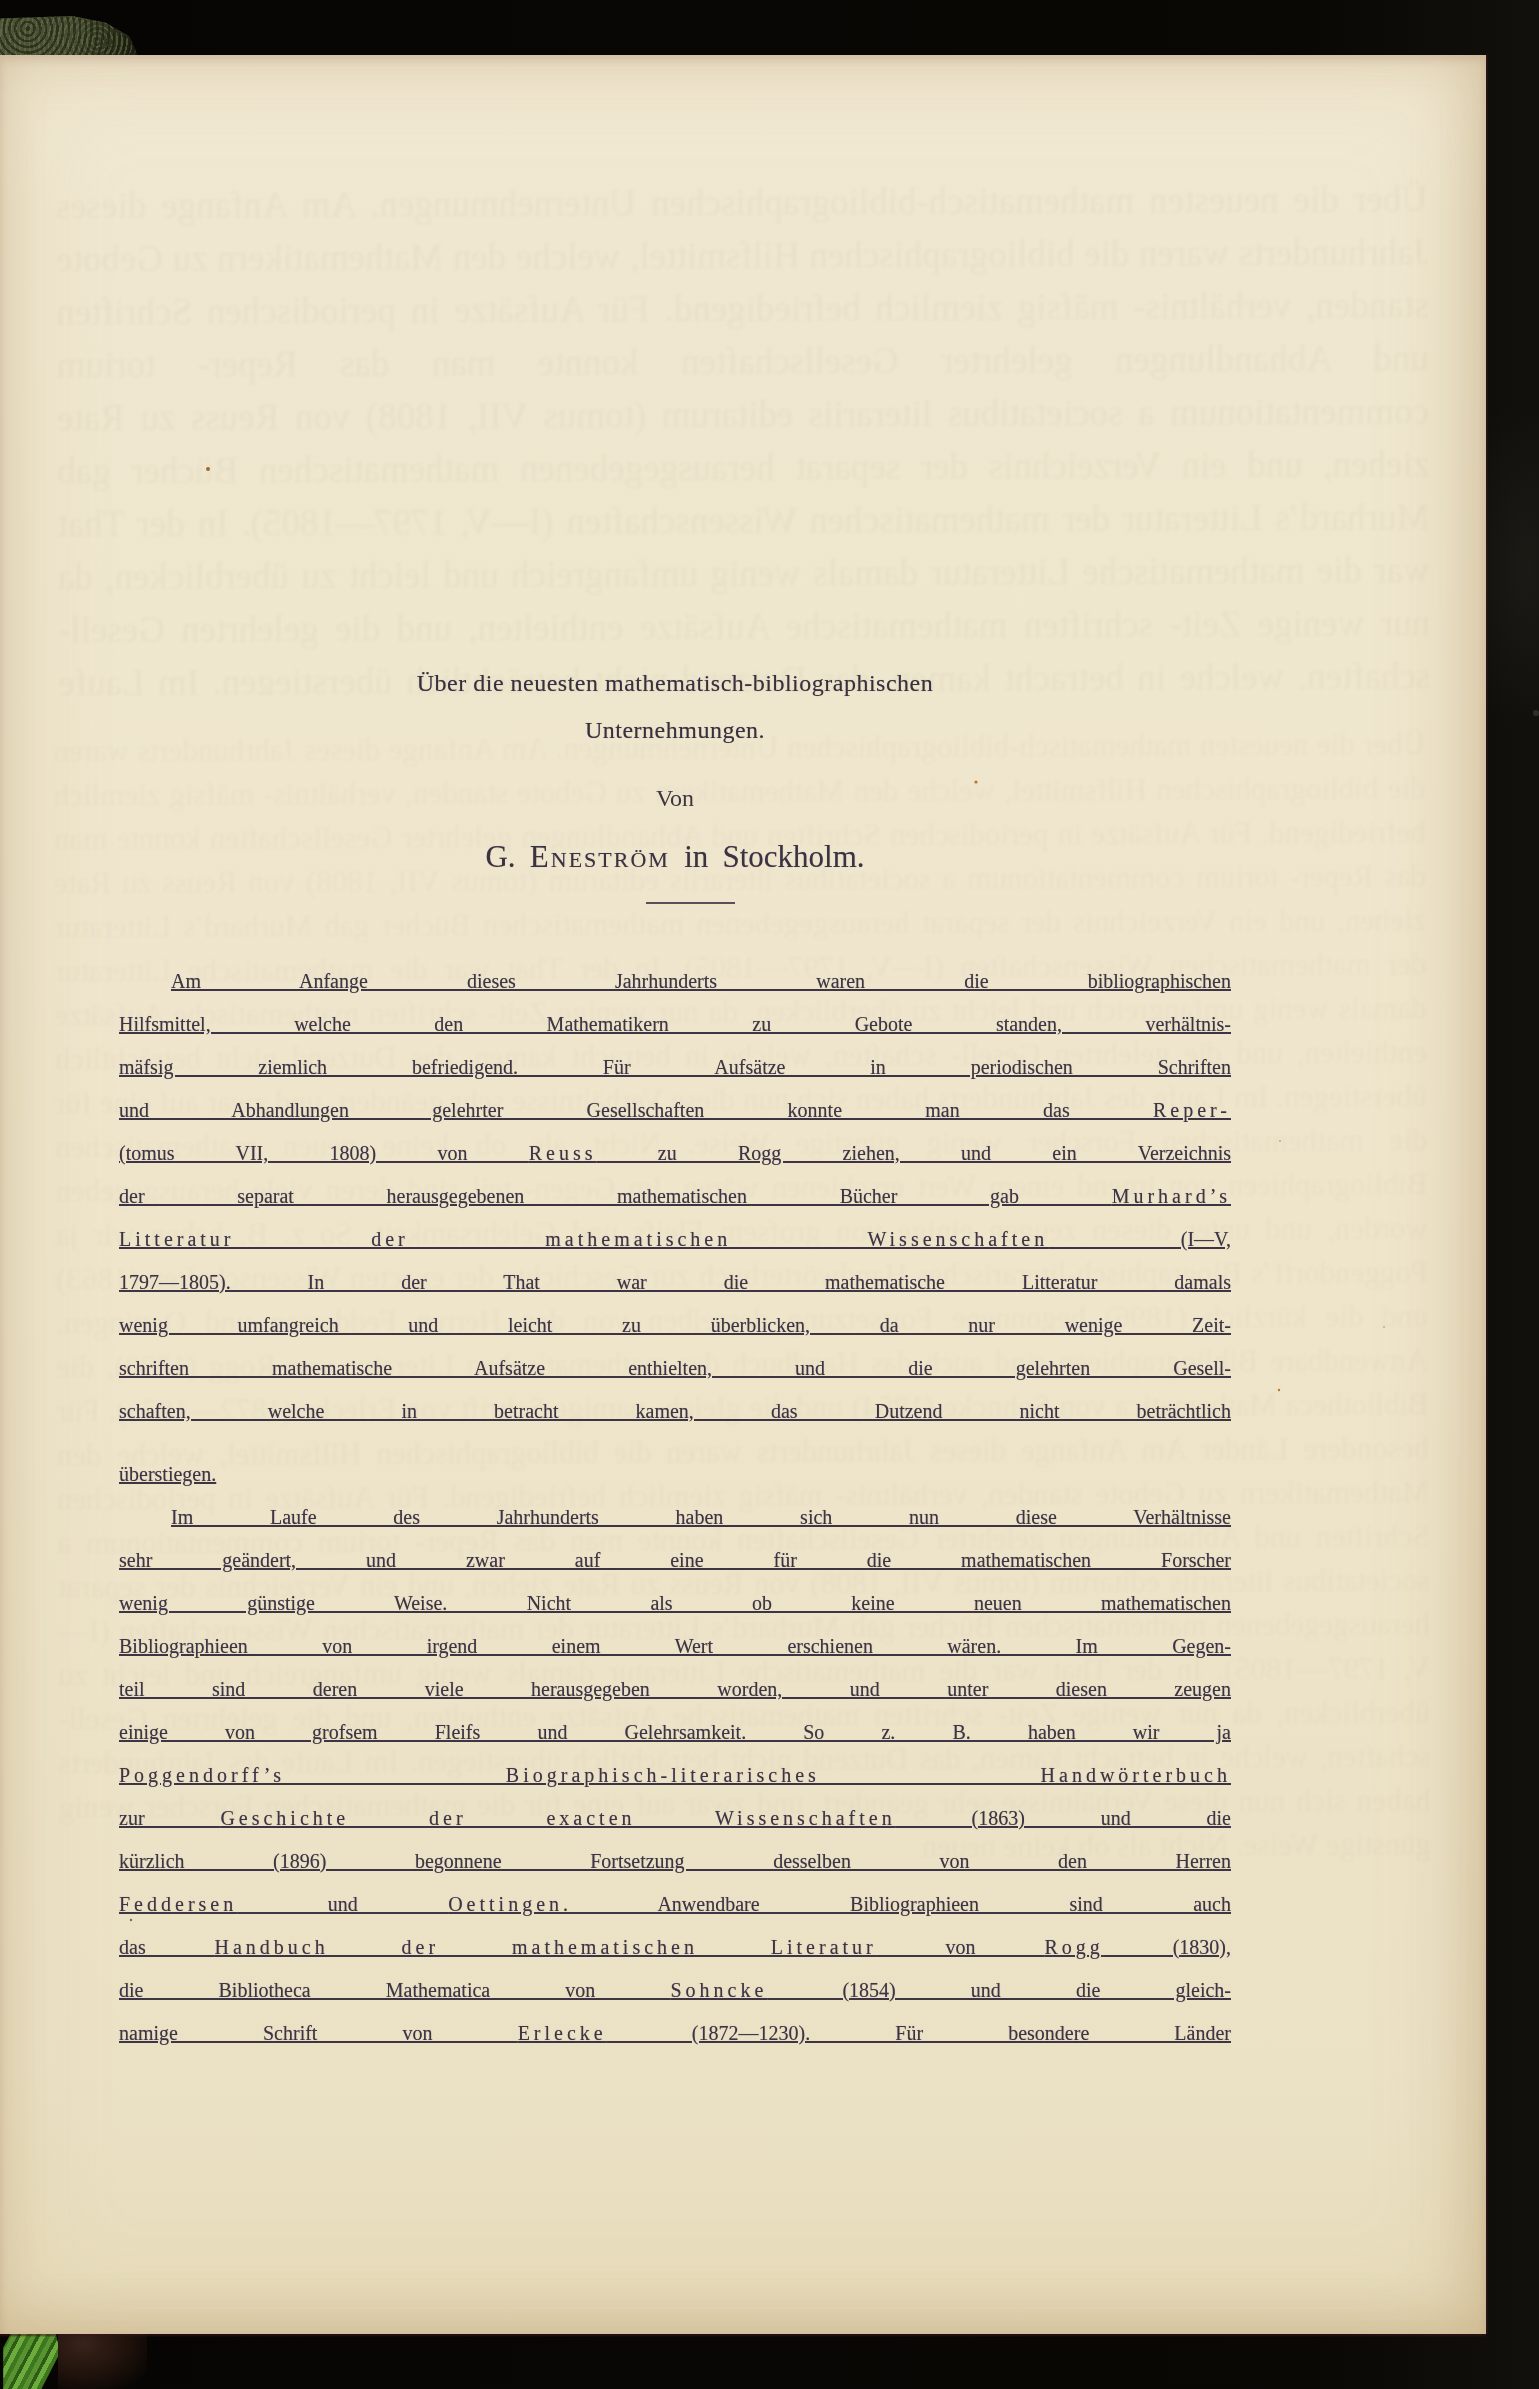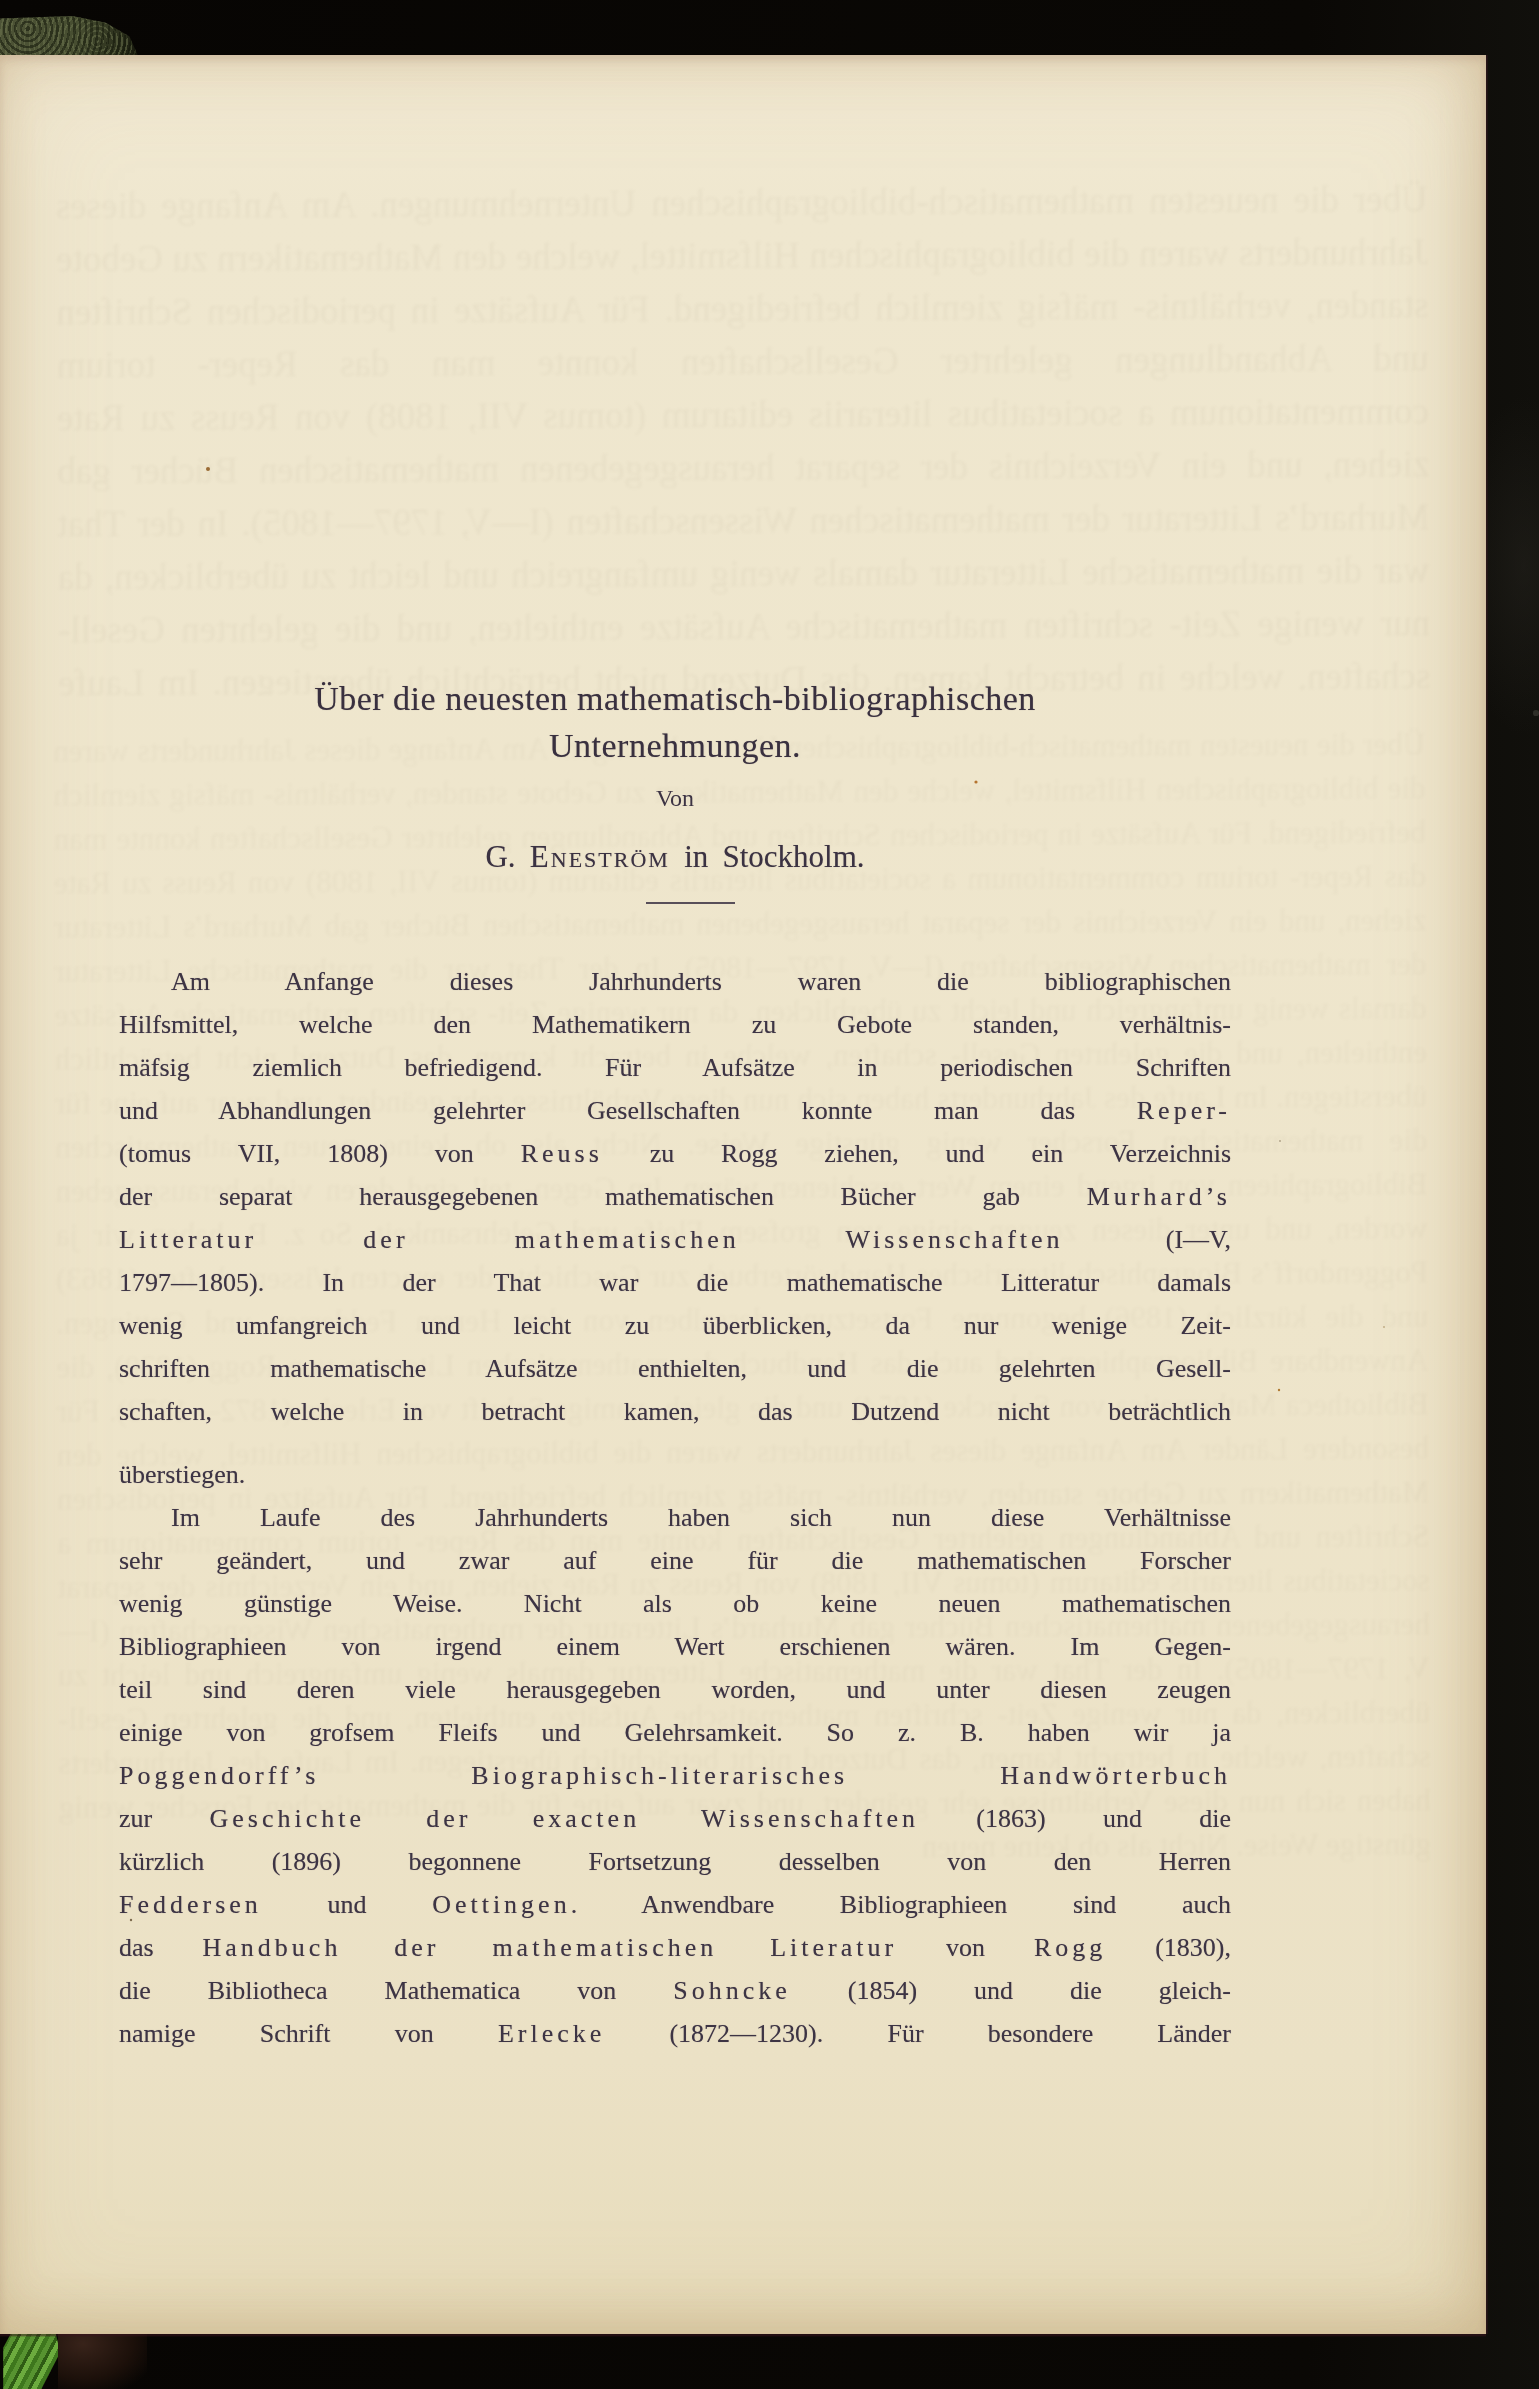--- a/index.html
+++ b/index.html
@@ -50,42 +50,42 @@
     transform:scaleX(-1) rotate(0.3deg);
     text-align:justify;color:#6e6149;overflow:hidden;
     filter:blur(1.4px);
     pointer-events:none;
   }
   .ghost-a{top:121px;height:517px;font-size:37px;line-height:53px;opacity:0.05;}
   .ghost-b{top:671px;height:1479px;font-size:31px;line-height:44px;opacity:0.045;}
   
   .title-block{
     position:absolute;top:605px;left:119px;width:1112px;
-    text-align:center;font-size:34px;line-height:47px;letter-spacing:0.5px;
-    color:#39303f;text-shadow:0 0 0.8px rgba(57,48,63,0.45);margin-top:15px;
+    text-align:center;font-size:24px;line-height:47px;letter-spacing:0.5px;
+    color:#39303f;text-shadow:0 0 0.8px rgba(57,48,63,0.45);
   }
   .von{
     position:absolute;top:730px;left:119px;width:1112px;
     text-align:center;font-size:24px;color:#3d3444;
   }
   .author{
     position:absolute;top:784px;left:119px;width:1112px;
     text-align:center;font-size:31px;word-spacing:6.5px;color:#3b3242;
     text-shadow:0 0 0.8px rgba(59,50,66,0.4);
   }
   .author .sc{font-variant:small-caps;letter-spacing:2px;}
   .rule{
     position:absolute;top:847px;left:646px;width:89px;height:2.4px;
     background:#3d3444;opacity:0.85;
   }
   
   .body-block{
     position:absolute;top:905px;left:119px;width:1112px;
-    font-size:26px;line-height:43px;word-spacing:1.6px;
-    color:#3d3444;text-shadow:0 0 0.8px rgba(61,52,68,0.42);
+    font-size:20px;line-height:43px;word-spacing:1.6px;
+    color:#3d3444;text-shadow:0 0 0.8px rgba(61,52,68,0.42);text-decoration:underline;
   }
   .line{text-align:justify;text-align-last:justify;white-space:normal;}
   .line.indent{text-indent:52px;}
   .line.nojust{text-align-last:left;margin-top:20px;}
   .sp{letter-spacing:4px;}
   
   .speck{
     position:absolute;left:206px;top:412px;width:4px;height:4px;border-radius:50%;
     background:#9a6b35;
     box-shadow:

